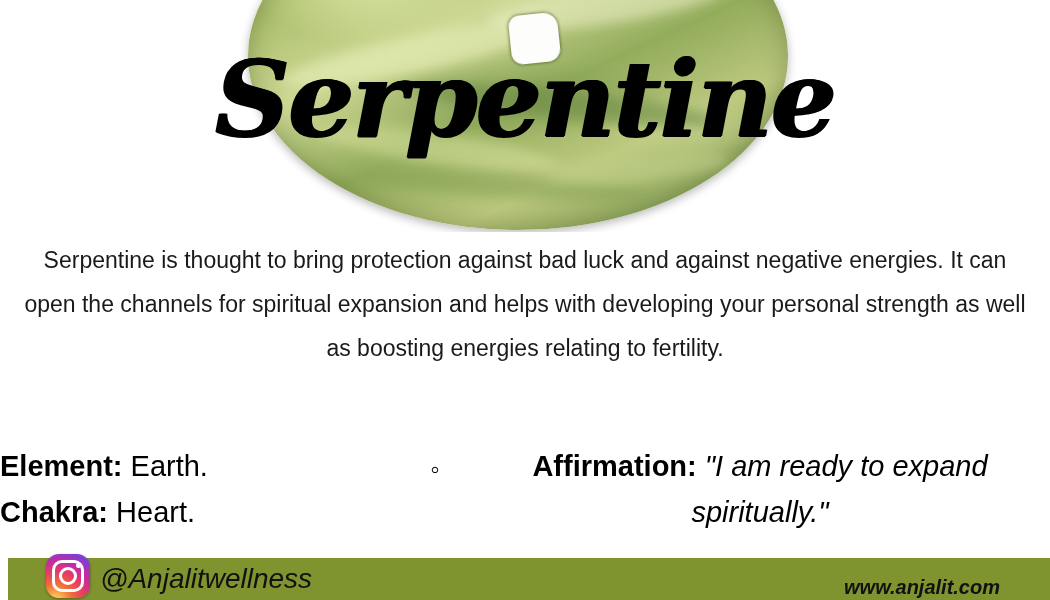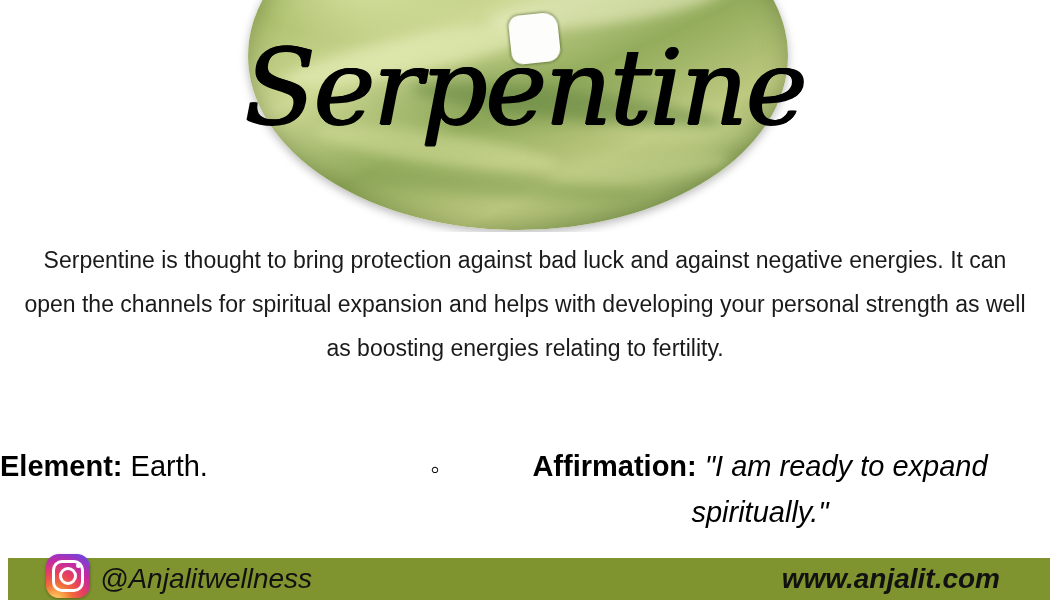--- a/index.html
+++ b/index.html
@@ -71,26 +71,26 @@
   }
 
   .script-title {
     position: absolute;
     left: 0;
     top: 0;
     width: 1050px;
     text-align: center;
     font-family: "DejaVu Serif", serif;
     font-style: italic;
-    font-weight: 400;
+    font-weight: 700;
     font-size: 104px;
     line-height: 1;
     color: #000000;
     letter-spacing: -2px;
-    padding-top: 36px;
+    padding-top: 48px;
     text-shadow: 1px 0 0 #000, 0 1px 0 #000, -1px 0 0 #000;
   }
 
   
   .body-copy {
     position: absolute;
     left: 24px;
     top: 238px;
     width: 1002px;
     text-align: center;
@@ -192,24 +192,24 @@
     top: 0;
     height: 42px;
     line-height: 42px;
     font-size: 28px;
     font-style: italic;
     color: #111;
   }
   .site-url {
     position: absolute;
     right: 58px;
-    top: 0;
+    top: 8px;
     height: 30px;
     line-height: 42px;
-    font-size: 28px;
+    font-size: 20px;
     font-style: italic;
     font-weight: 700;
     color: #111;
   }
 </style>
 </head>
 <body>
 
 <div class="hero">
   <div class="stone-wrap">
@@ -226,20 +226,24 @@
 </div>
 
 <div class="body-copy">Serpentine is thought to bring protection against bad luck and against negative energies. It can open the channels for spiritual expansion and helps with developing your personal strength as well as boosting energies relating to fertility.</div>
 
 <div class="attr-row">
   <div class="attr-left">
     <div>
       <b>Element:</b>
       <span>Earth.</span>
     </div>
+    <div>
+      <b>Chakra:</b>
+      <span>Heart.</span>
+    </div>
   </div>
 
   <div class="attr-bullet">◦</div>
 
   <div class="attr-right">
     <b>Affirmation:</b>
     <i>"I am ready to expand spiritually."</i>
   </div>
 </div>
 

